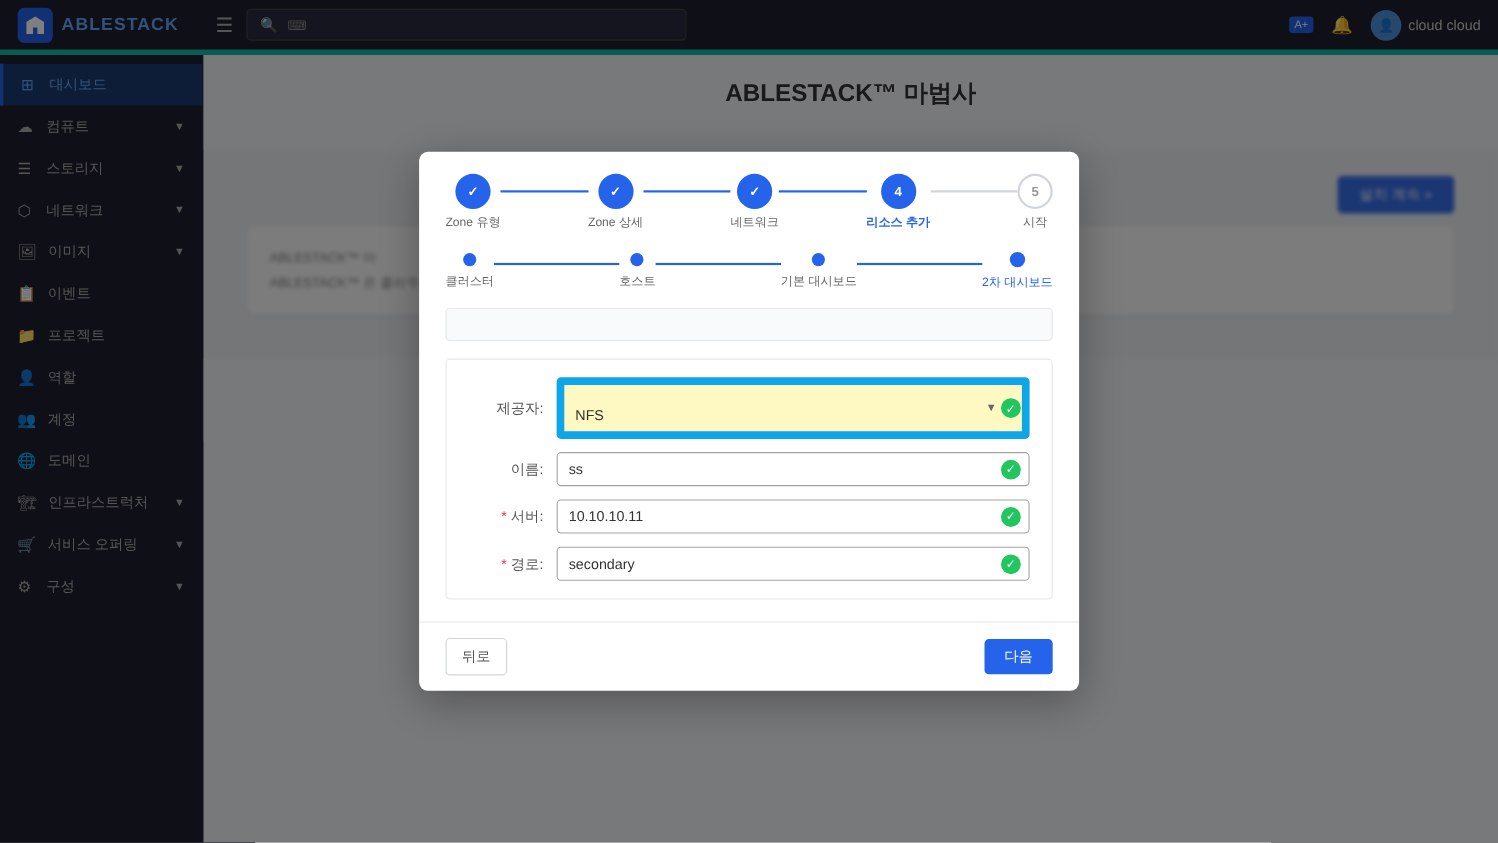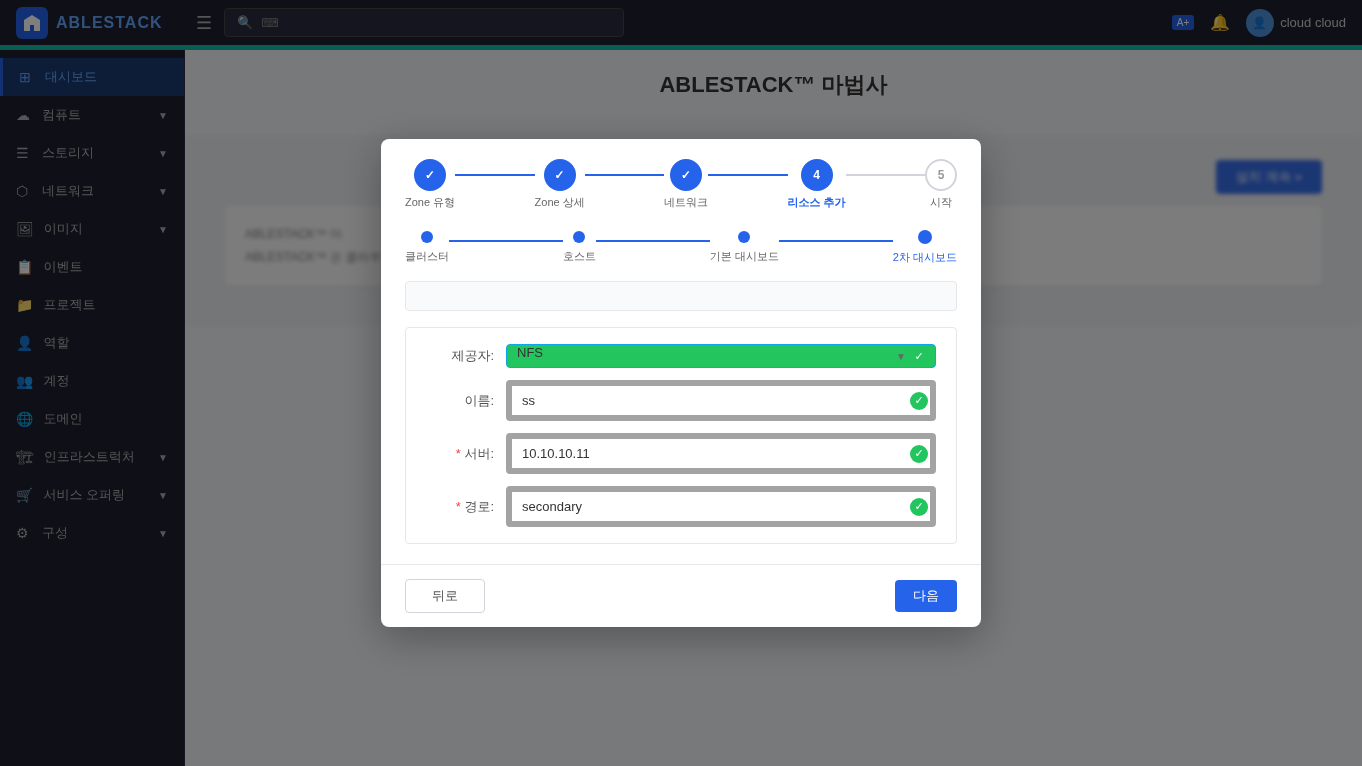--- a/index.html
+++ b/index.html
@@ -83,28 +83,28 @@
     .desc-box { background: #f9fafb; border: 1px solid #e5e7eb; border-radius: 4px; padding: 14px 16px; margin-bottom: 16px; }
     .desc-text { font-size: 12.5px; color: #444; line-height: 1.7; margin-bottom: 8px; }
 
     
     .form-section { background: #fff; border: 1px solid #e5e7eb; border-radius: 4px; padding: 16px 20px; }
     .form-row { display: flex; align-items: center; margin-bottom: 12px; }
     .form-row:last-child { margin-bottom: 0; }
     .form-label { width: 80px; font-size: 13px; color: #555; text-align: right; padding-right: 12px; flex-shrink: 0; }
     .form-label.required::before { content: '* '; color: #ef4444; }
     .form-input-wrap { flex: 1; position: relative; display: flex; align-items: center; }
-    .form-input { width: 100%; border: 6px solid #a3a3a3; border-radius: 4px; padding: 7px 32px 7px 10px; font-size: 13px; color: #333; outline: none; }
-    .form-select { width: 100%; border: 1px solid #0ea5e9; border-radius: 4px; padding: 0 32px 7px 10px; font-size: 13px; color: #333; outline: none; appearance: none; background: #22c55e; cursor: pointer; }
+    .form-input { width: 100%; border: 1px solid #a3a3a3; border-radius: 4px; padding: 7px 32px 7px 10px; font-size: 13px; color: #333; outline: none; }
+    .form-select { width: 100%; border: 7px solid #0ea5e9; border-radius: 4px; padding: 20px 32px 7px 10px; font-size: 13px; color: #333; outline: none; appearance: none; background: #fef9c3; cursor: pointer; }
     .input-ok { position: absolute; right: 8px; width: 18px; height: 18px; background: #22c55e; border-radius: 50%; display: flex; align-items: center; justify-content: center; color: white; font-size: 11px; flex-shrink: 0; }
     .select-arrow { position: absolute; right: 30px; color: #666; font-size: 10px; pointer-events: none; }
 
     
     .dialog-footer { padding: 14px 24px; border-top: 1px solid #e5e7eb; display: flex; justify-content: space-between; align-items: center; }
-    .btn-back { background: white; border: 1px solid #d1d5db; color: #555; padding: 7px 26px; border-radius: 4px; cursor: pointer; font-size: 13px; }
+    .btn-back { background: white; border: 1px solid #d1d5db; color: #555; padding: 7px 14px; border-radius: 4px; cursor: pointer; font-size: 13px; }
     .btn-next { background: #2563eb; border: none; color: white; padding: 7px 18px; border-radius: 4px; cursor: pointer; font-size: 13px; font-weight: 500; }
 
     
     .continue-btn { background: #2563eb; color: white; border: none; padding: 8px 20px; border-radius: 4px; cursor: pointer; font-size: 13px; display: flex; align-items: center; gap: 6px; }
 
     .blurred-content { filter: blur(2px); position: relative; }
     .blurred-content::after { content: ''; position: absolute; inset: 0; background: rgba(200,200,200,0.1); }
 
     .ablestack-content { padding: 24px 40px; }
     .content-card { background: white; border-radius: 6px; padding: 20px; margin-bottom: 16px; box-shadow: 0 1px 3px rgba(0,0,0,0.1); }

